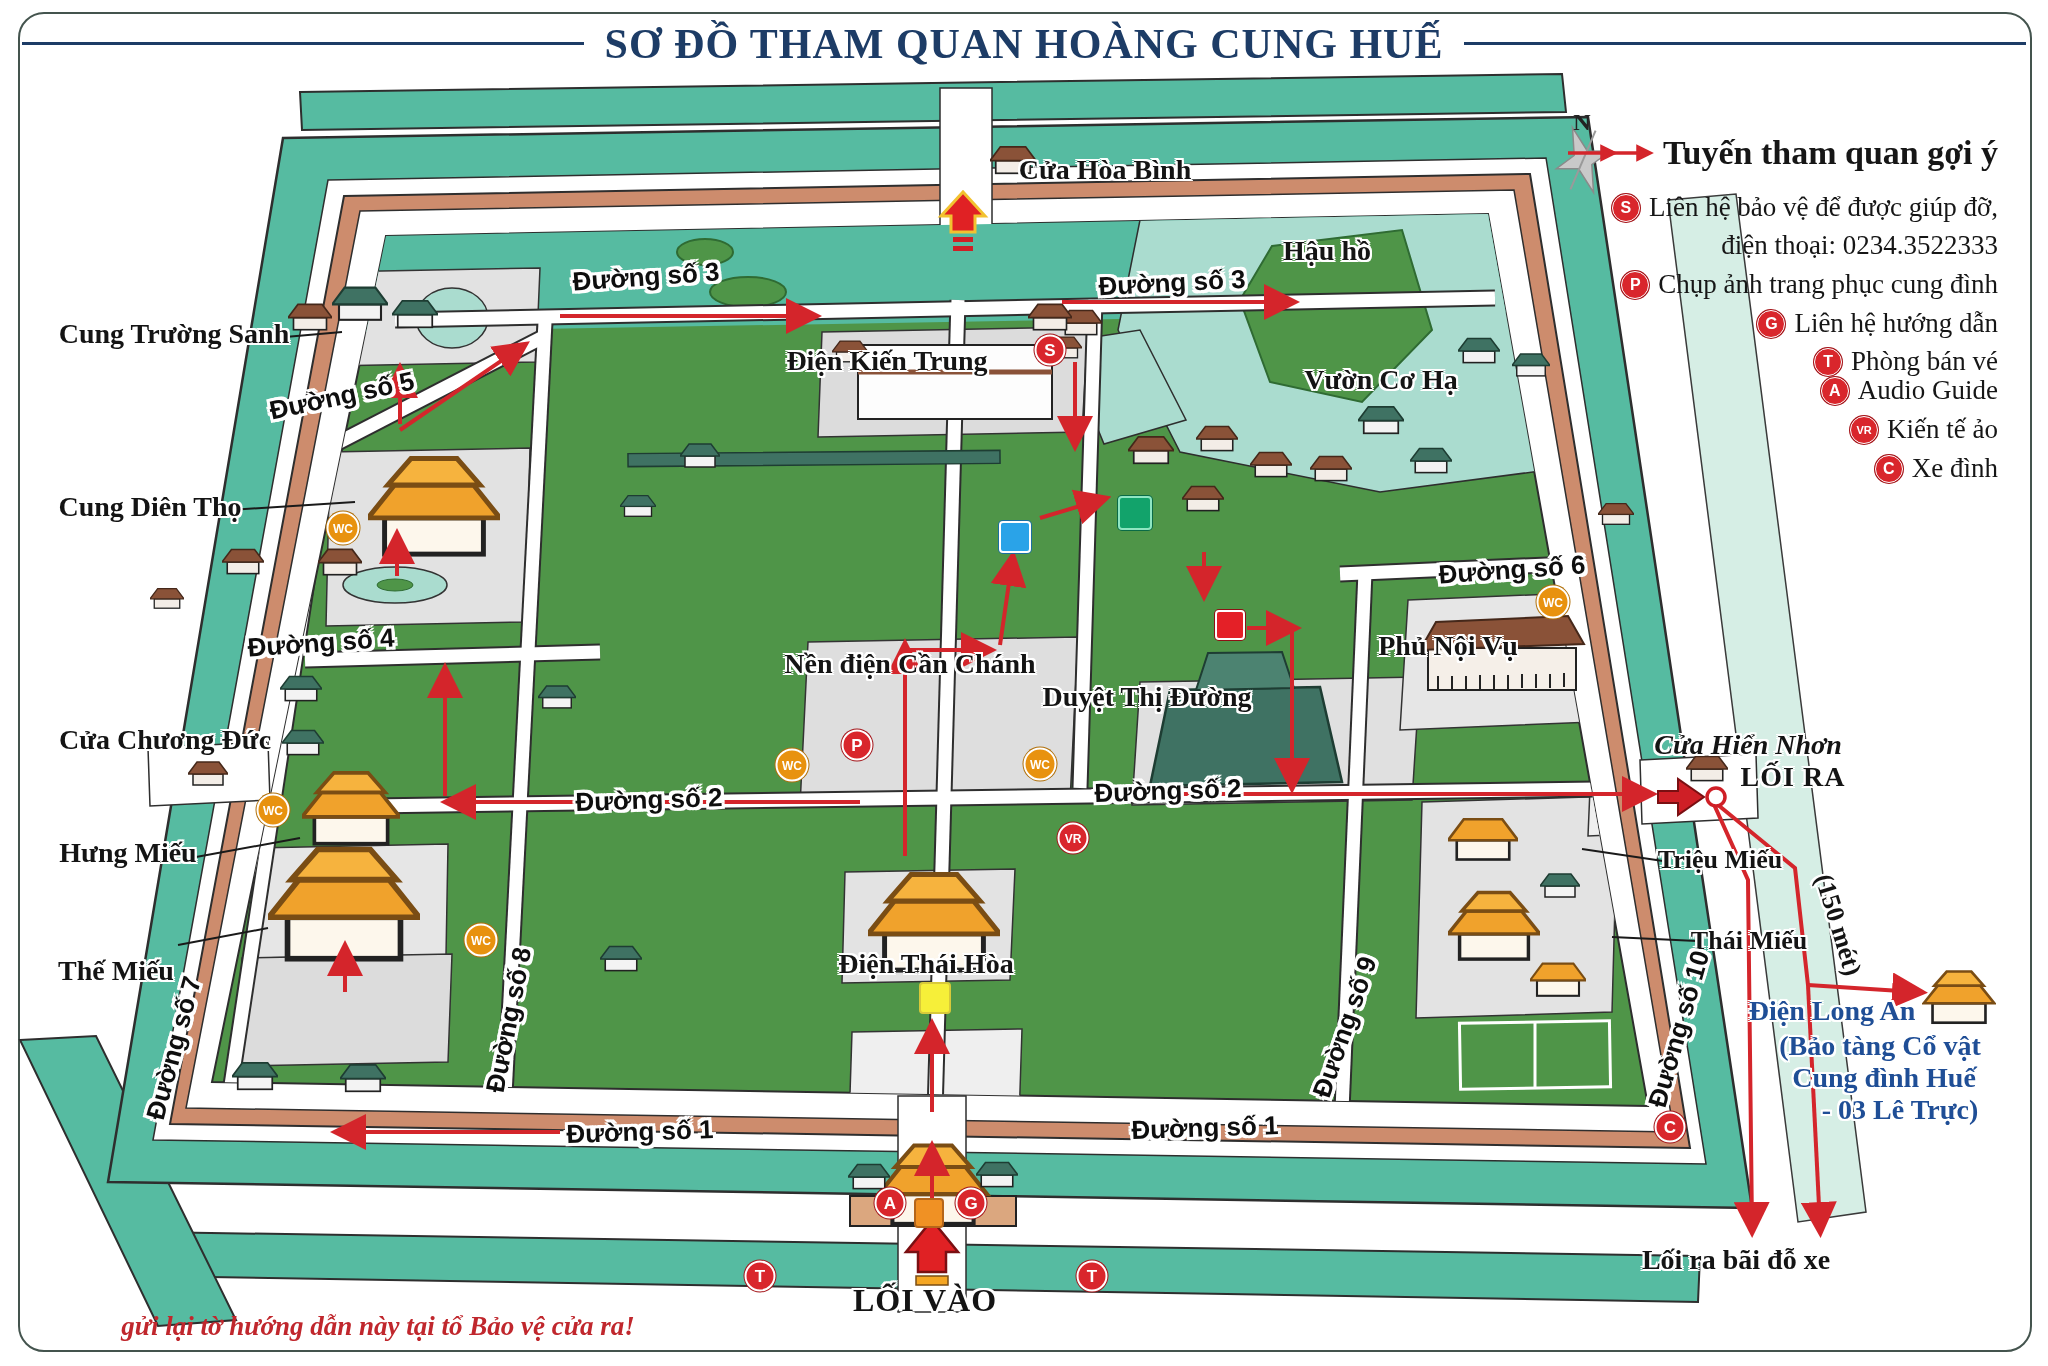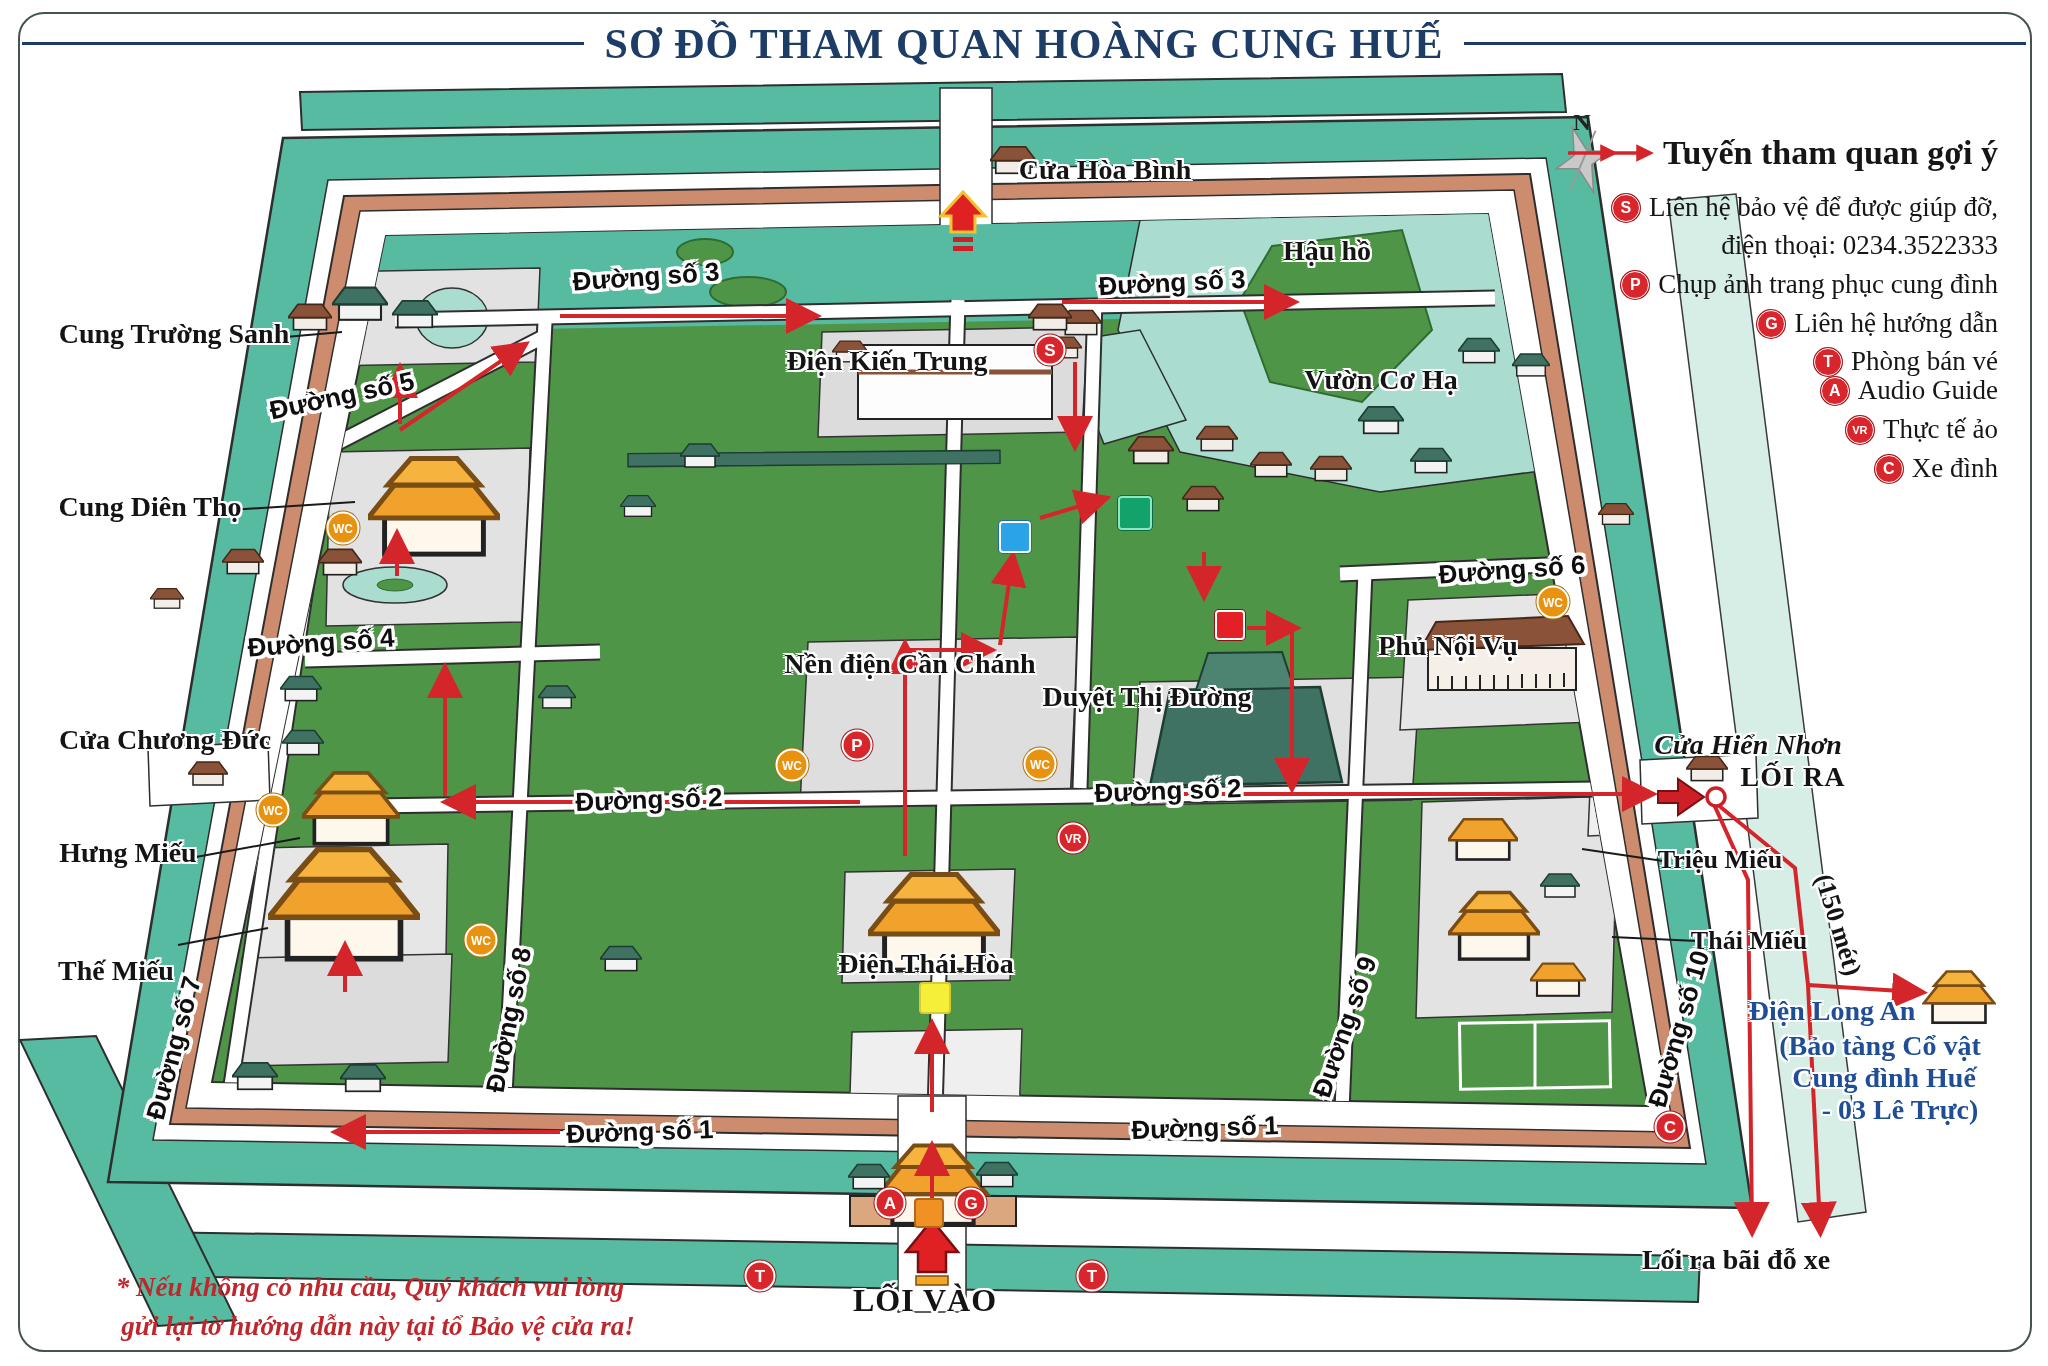--- a/index.html
+++ b/index.html
@@ -310,21 +310,21 @@
   <div class="legrow" style="top:346px;">
     <span class="legcirc">T</span>
     <span class="legtext">Phòng bán vé</span>
   </div>
   <div class="legrow" style="top:375px;">
     <span class="legcirc">A</span>
     <span class="legtext">Audio Guide</span>
   </div>
   <div class="legrow" style="top:414px;">
     <span class="legcirc small">VR</span>
-    <span class="legtext">Thực tế ảo</span>
+    <span class="legtext">Kiến tế ảo</span>
   </div>
   <div class="legrow" style="top:453px;">
     <span class="legcirc">C</span>
     <span class="legtext">Xe đình</span>
   </div>
 
   <div class="pl" style="left:1105px;top:170px;">Cửa Hòa Bình</div>
   <div class="pl" style="left:887px;top:361px;">Điện Kiến Trung</div>
   <div class="pl" style="left:1327px;top:251px;">Hậu hồ</div>
   <div class="pl" style="left:1381px;top:380px;">Vườn Cơ Hạ</div>
@@ -377,16 +377,15 @@
   <div class="wc" style="left:792px;top:765px;">WC</div>
   <div class="wc" style="left:1040px;top:764px;">WC</div>
   <div class="wc" style="left:1553px;top:602px;">WC</div>
 
   <div class="sq" style="left:1015px;top:537px;width:28px;height:28px;background:#2aa3e8;border:2px solid #fff;box-shadow:0 0 0 1px #1b6fa0;"></div>
   <div class="sq" style="left:1135px;top:513px;width:30px;height:30px;background:#12a36b;border:2px solid #8fe6c2;box-shadow:0 0 0 1px #0a6b46;"></div>
   <div class="sq" style="left:1230px;top:625px;width:26px;height:26px;background:#e42027;border:2px solid #fff;box-shadow:0 0 0 1px #8e1014;"></div>
   <div class="sq" style="left:935px;top:998px;width:28px;height:28px;background:#f6ef39;border:2px solid #d8c93a;"></div>
   <div class="sq" style="left:929px;top:1213px;width:26px;height:26px;background:#f09124;border:2px solid #b5661a;"></div>
 
-  <div class="note" style="left:370px;top:1287px;">* Nếu không có nhu cầu, Quý khách vui lòng</div>
   <div class="note" style="left:378px;top:1326px;">gửi lại tờ hướng dẫn này tại tổ Bảo vệ cửa ra!</div>
 
 </div>
 
 </body></html>

